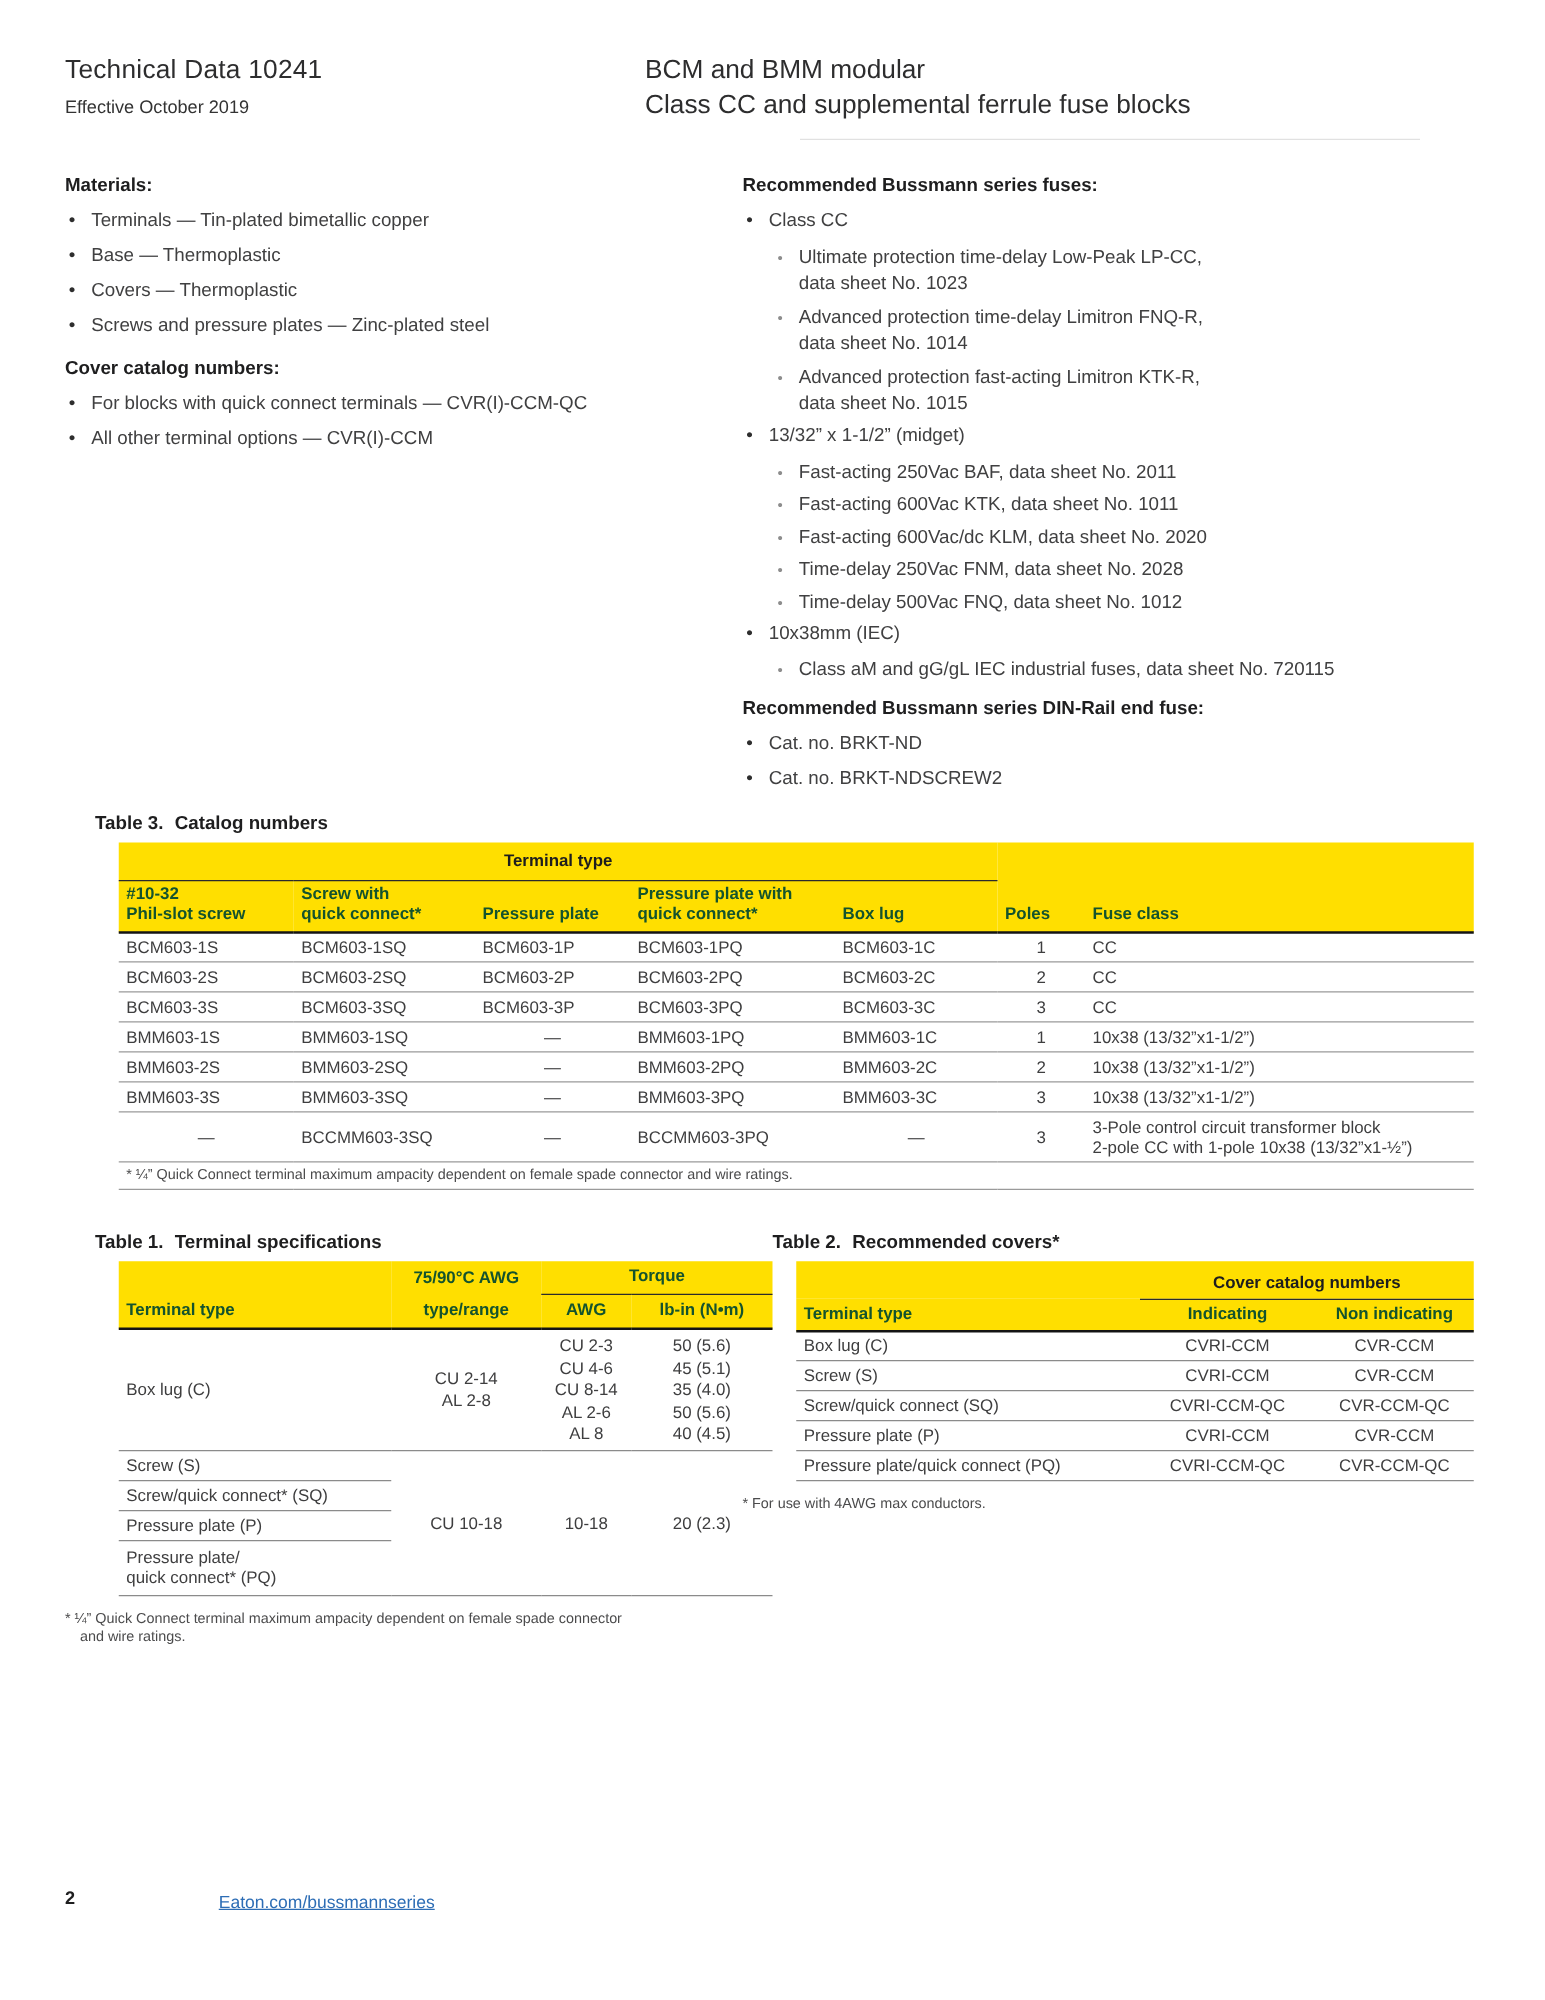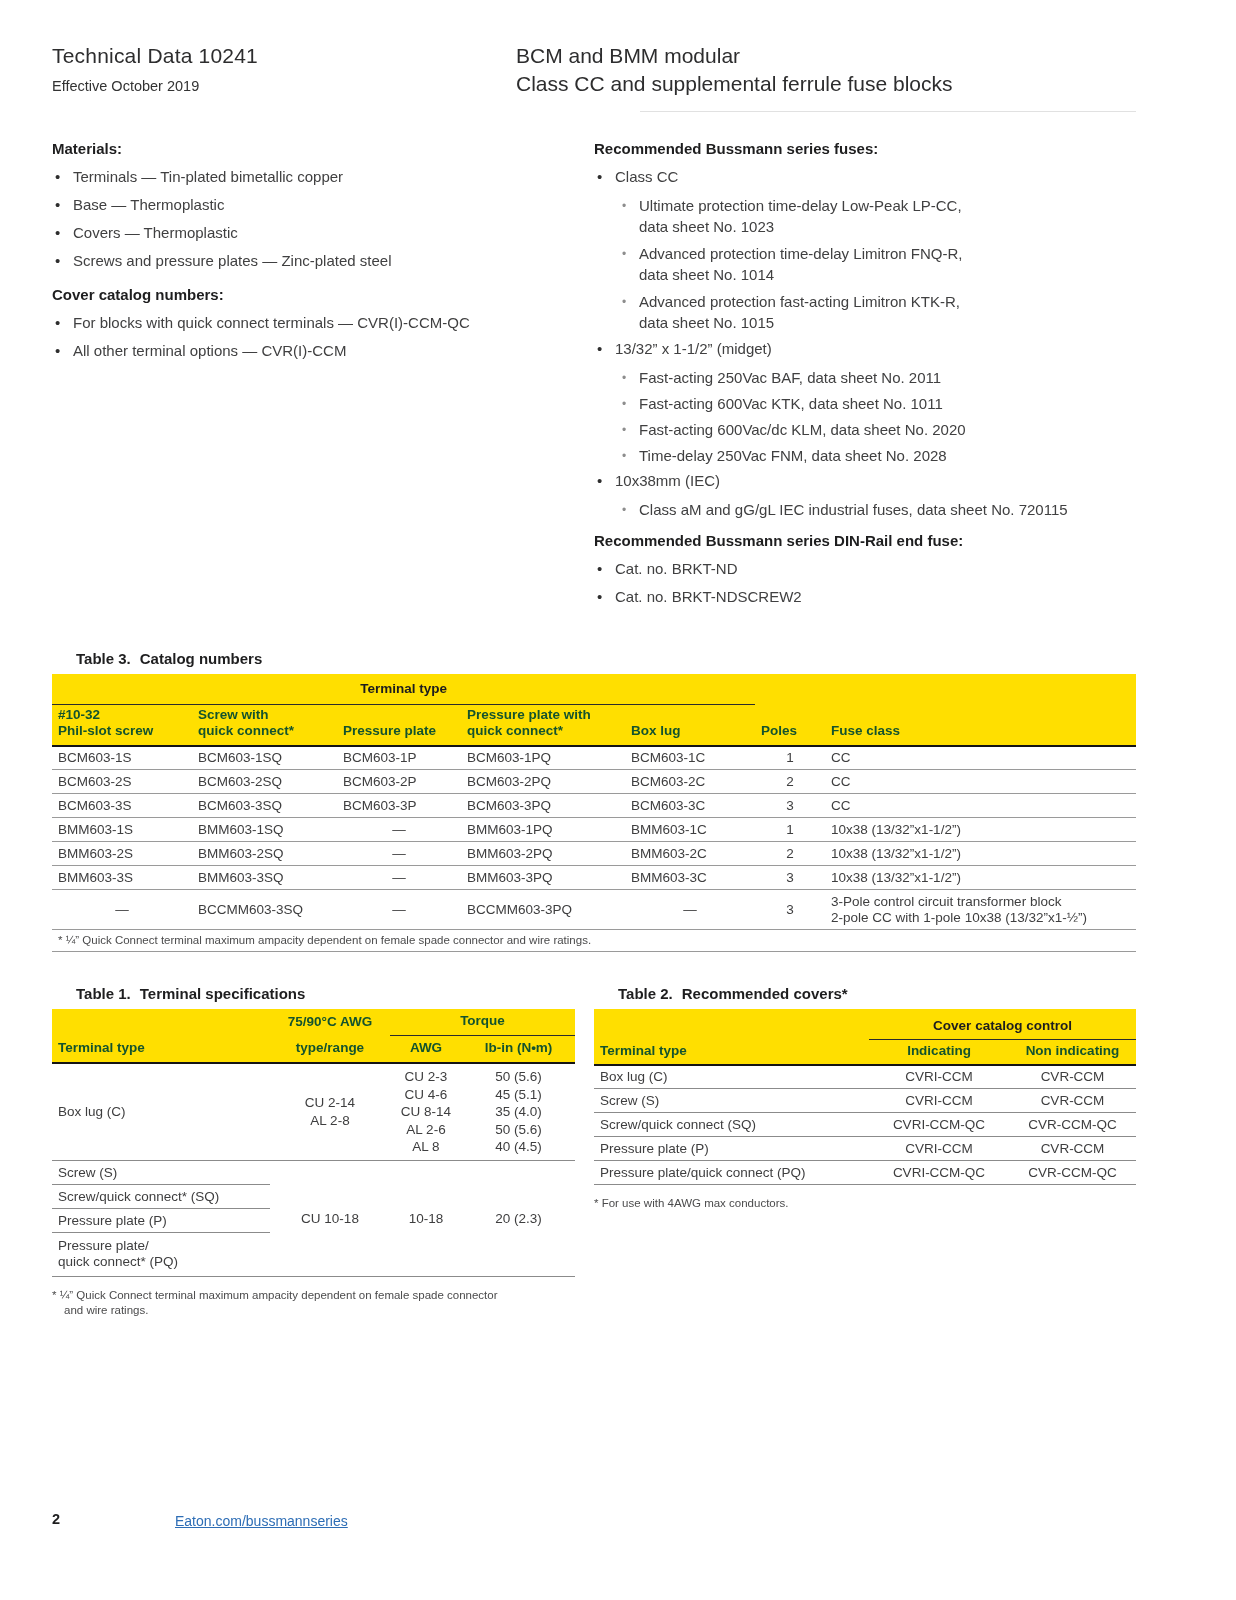--- a/index.html
+++ b/index.html
@@ -29,21 +29,21 @@
   li { position:relative; font-size:15px; line-height:20px; color:#404041; }
   li.main { padding-left:21px; margin-bottom:8px; }
   li.main::before { content:"\2022"; position:absolute; left:3px; top:0; color:#2e2e2e; }
   li.sub { margin-left:21px; padding-left:24px; margin-bottom:6px; line-height:21px; white-space:pre-line; }
   li.sub::before { content:"\2022"; position:absolute; left:7px; top:1px; font-size:12px; color:#8d8d8d; }
   li.sub.mb { margin-bottom:5px; }
 
   
   .tbl-title { font-size:15px; font-weight:bold; color:#1e1e1f; margin-bottom:7px;margin-left:24px; }
   .tbl-title .lbl { margin-right:9px; }
-  table { border-collapse:collapse; table-layout:fixed; width:100%; }
+  table { border-collapse:collapse; table-layout:fixed; width:100%;margin-left:43px; }
   th, td { font-size:13.5px; color:#3e3e3f; }
   thead th { background:var(--yellow,#ffdf00); color:#14532d; font-weight:bold; }
   .spanhead {
     background:var(--yellow,#ffdf00); color:#1d1d1e; font-weight:bold;
     text-align:center; vertical-align:middle; height:30px;
     border-bottom:1.5px solid #2b2b2b; font-size:13.5px;
   }
   .spacer-cell { background:var(--yellow,#ffdf00); }
   thead { border-bottom:2px solid #141414; }
   .pre { white-space:pre-line; }
@@ -123,20 +123,21 @@
 data sheet No. 1023</li>
     <li class="sub">Advanced protection time-delay Limitron FNQ-R,
 data sheet No. 1014</li>
     <li class="sub">Advanced protection fast-acting Limitron KTK-R,
 data sheet No. 1015</li>
     <li class="main">13/32” x 1-1/2” (midget)</li>
     <li class="sub mb">Fast-acting 250Vac BAF, data sheet No. 2011</li>
     <li class="sub mb">Fast-acting 600Vac KTK, data sheet No. 1011</li>
     <li class="sub mb">Fast-acting 600Vac/dc KLM, data sheet No. 2020</li>
     <li class="sub mb">Time-delay 250Vac FNM, data sheet No. 2028</li>
+    <li class="sub mb">Time-delay 500Vac FNQ, data sheet No. 1012</li>
     <li class="main">10x38mm (IEC)</li>
     <li class="sub mb">Class aM and gG/gL IEC industrial fuses, data sheet No. 720115</li>
   </ul>
   <h3 class="sec" style="margin-top:12px;">Recommended Bussmann series DIN-Rail end fuse:</h3>
   <ul>
     <li class="main">Cat. no. BRKT-ND</li>
     <li class="main">Cat. no. BRKT-NDSCREW2</li>
   </ul>
 </div>
 
@@ -312,21 +313,21 @@
   </div>
   <table class="t2">
     <colgroup>
       <col style="width:275px">
         <col style="width:140px">
         <col style="width:127px">
     </colgroup>
     <thead>
       <tr>
         <th></th>
-        <th class="spanhead" colspan="2">Cover catalog control</th>
+        <th class="spanhead" colspan="2">Cover catalog numbers</th>
       </tr>
       <tr>
         <th class="l">Terminal type</th>
         <th class="ctr">Indicating</th>
         <th class="ctr">Non indicating</th>
       </tr>
     </thead>
     <tbody>
       <tr>
         <td class="name">Box lug (C)</td>

